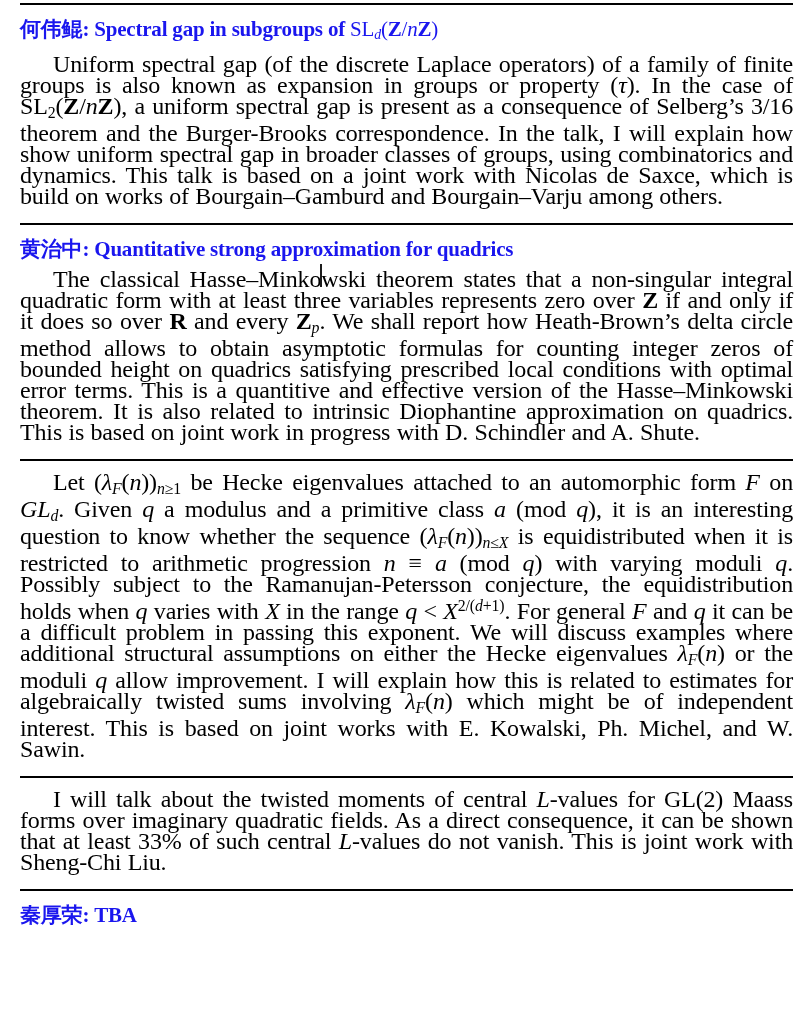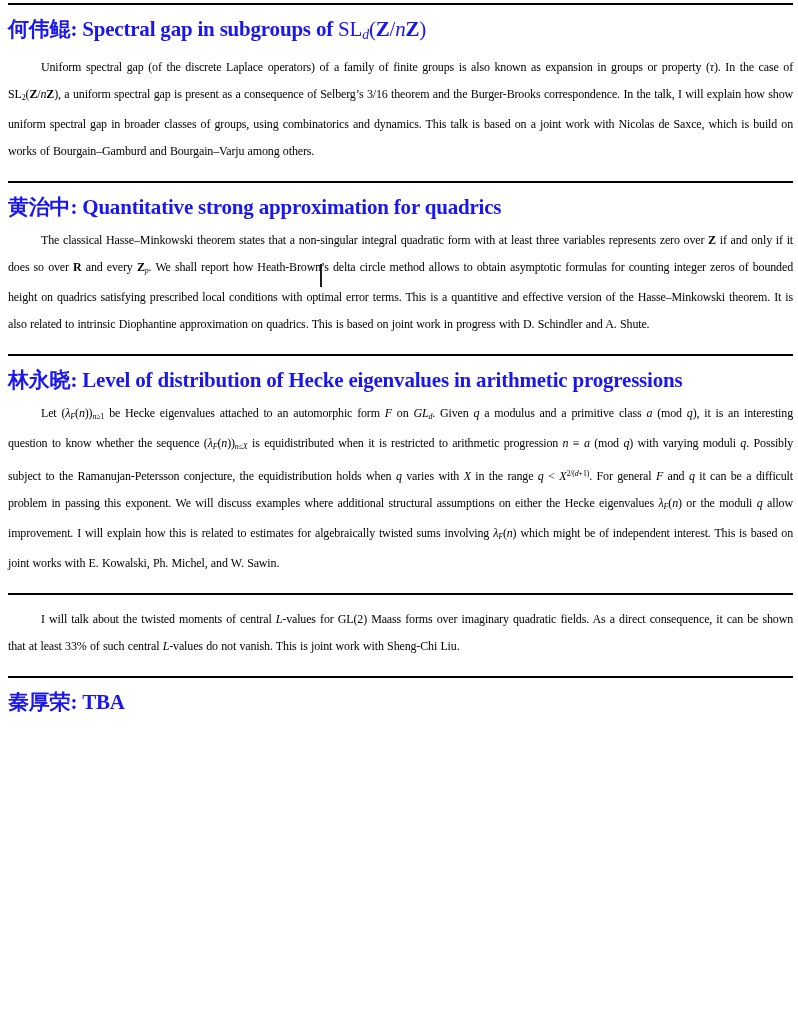--- a/index.html
+++ b/index.html
@@ -6,40 +6,40 @@
   * { box-sizing: border-box; }
   html, body { margin: 0; padding: 0; background: #ffffff; }
   body {
     width: 798px; height: 1024px; overflow: hidden;
     font-family: "Liberation Serif", "DejaVu Serif", serif;
     color: var(--ink);
   }
   .doc {
     position: relative;
     width: 798px; height: 984px;
-    padding: 3px 5px 0 8px;
+    padding: 3px 5px 0 20px;
   }
   .rule {
     height: 2px; background: var(--rule);
     margin: 0 0 11px 0;
   }
   .talk-heading {
     margin: 0 0 6px 0;
     font-size: 21px; line-height: 27px;
     font-weight: 400;
     color: var(--accent);
     letter-spacing: -0.2px;
     white-space: nowrap;
   }
   .talk-heading.no-abstract { margin-bottom: 16px; }
   .speaker { font-weight: 700; }
   .heading-sep { font-weight: 700; }
   .talk-abstract {
     margin: 0 0 16px 0;
-    font-size: 12px; line-height: 27px;
+    font-size: 24px; line-height: 21px;
     text-align: justify;
     text-indent: 33px;
     letter-spacing: -0.15px;
     word-spacing: 0.5px;
   }
   
   .seg-t  { font-weight: 400; font-style: normal; }
   .seg-i  { font-style: italic; }
   .seg-b  { font-weight: 700; }
   .seg-bi { font-weight: 700; font-style: italic; }
@@ -67,21 +67,20 @@
   </section>
 
   <section class="talk">
     <div class="rule"></div>
     <h2 class="talk-heading"><span class="speaker">黄治中</span><span class="heading-sep">: </span><span class="title-text"><span class="seg-b">Quantitative strong approximation for quadrics</span></span></h2>
     <p class="talk-abstract"><span class="seg-t">The classical Hasse–Minkowski theorem states that a non-singular integral quadratic form with at least three variables represents zero over </span><span class="seg-b">Z</span><span class="seg-t"> if and only if it does so over </span><span class="seg-b">R</span><span class="seg-t"> and every </span><span class="seg-b">Z</span><span class="seg-subi">p</span><span class="seg-t">. We shall report how Heath-Brown’s delta circle method allows to obtain asymptotic formulas for counting integer zeros of bounded height on quadrics satisfying prescribed local conditions with optimal error terms. This is a quantitive and effective version of the Hasse–Minkowski theorem. It is also related to intrinsic Diophantine approximation on quadrics. This is based on joint work in progress with D. Schindler and A. Shute.</span></p>
   </section>
 
   <section class="talk">
     <div class="rule"></div>
-    <h2 class="talk-heading"><span class="speaker">林永晓</span><span class="heading-sep">: </span><span class="title-text"><span class="seg-b">Level of distribution of Hecke eigenvalues in arithmetic progressions</span></span></h2>
     <p class="talk-abstract"><span class="seg-t">Let (</span><span class="seg-i">λ</span><span class="seg-subi">F</span><span class="seg-t">(</span><span class="seg-i">n</span><span class="seg-t">))</span><span class="seg-subi">n</span><span class="seg-sub">≥1</span><span class="seg-t"> be Hecke eigenvalues attached to an automorphic form </span><span class="seg-i">F</span><span class="seg-t"> on </span><span class="seg-i">GL</span><span class="seg-subi">d</span><span class="seg-t">. Given </span><span class="seg-i">q</span><span class="seg-t"> a modulus and a primitive class </span><span class="seg-i">a</span><span class="seg-t"> (mod </span><span class="seg-i">q</span><span class="seg-t">), it is an interesting question to know whether the sequence (</span><span class="seg-i">λ</span><span class="seg-subi">F</span><span class="seg-t">(</span><span class="seg-i">n</span><span class="seg-t">))</span><span class="seg-subi">n</span><span class="seg-sub">≤</span><span class="seg-subi">X</span><span class="seg-t"> is equidistributed when it is restricted to arithmetic progression </span><span class="seg-i">n</span><span class="seg-t"> ≡ </span><span class="seg-i">a</span><span class="seg-t"> (mod </span><span class="seg-i">q</span><span class="seg-t">) with varying moduli </span><span class="seg-i">q</span><span class="seg-t">. Possibly subject to the Ramanujan-Petersson conjecture, the equidistribution holds when </span><span class="seg-i">q</span><span class="seg-t"> varies with </span><span class="seg-i">X</span><span class="seg-t"> in the range </span><span class="seg-i">q</span><span class="seg-t"> &lt; </span><span class="seg-i">X</span><span class="seg-sup">2/(</span><span class="seg-supi">d</span><span class="seg-sup">+1)</span><span class="seg-t">. For general </span><span class="seg-i">F</span><span class="seg-t"> and </span><span class="seg-i">q</span><span class="seg-t"> it can be a difficult problem in passing this exponent. We will discuss examples where additional structural assumptions on either the Hecke eigenvalues </span><span class="seg-i">λ</span><span class="seg-subi">F</span><span class="seg-t">(</span><span class="seg-i">n</span><span class="seg-t">)</span><span class="seg-t"> or the moduli </span><span class="seg-i">q</span><span class="seg-t"> allow improvement. I will explain how this is related to estimates for algebraically twisted sums involving </span><span class="seg-i">λ</span><span class="seg-subi">F</span><span class="seg-t">(</span><span class="seg-i">n</span><span class="seg-t">)</span><span class="seg-t"> which might be of independent interest. This is based on joint works with E. Kowalski, Ph. Michel, and W. Sawin.</span></p>
   </section>
 
   <section class="talk">
     <div class="rule"></div>
     <p class="talk-abstract"><span class="seg-t">I will talk about the twisted moments of central </span><span class="seg-i">L</span><span class="seg-t">-values for GL(2) Maass forms over imaginary quadratic fields. As a direct consequence, it can be shown that at least 33% of such central </span><span class="seg-i">L</span><span class="seg-t">-values do not vanish. This is joint work with Sheng-Chi Liu.</span></p>
   </section>
 
   <section class="talk">
     <div class="rule"></div>

